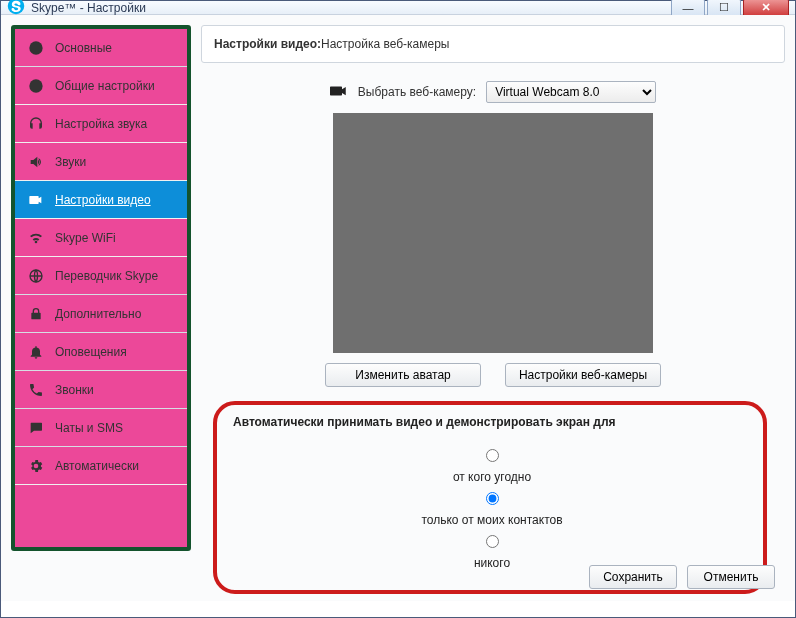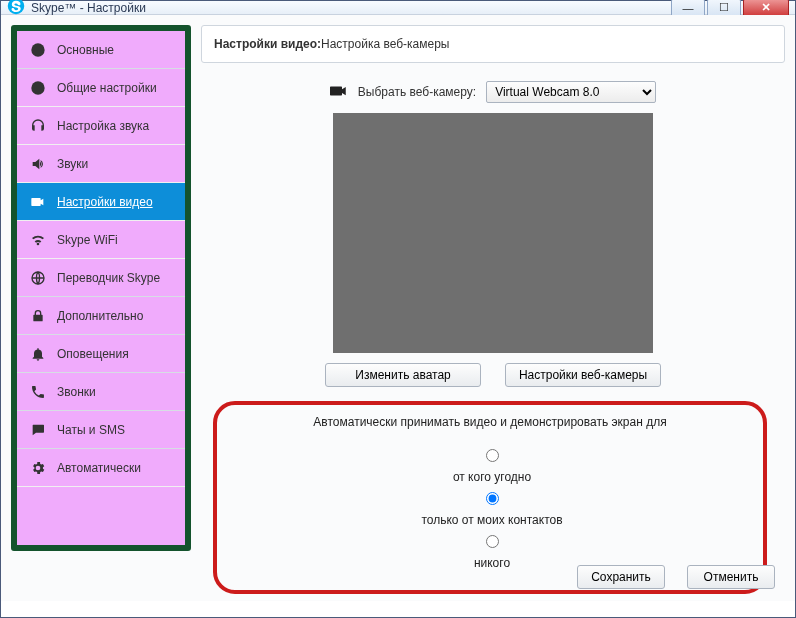--- a/index.html
+++ b/index.html
@@ -17,21 +17,21 @@
     width: 34px; height: 20px; border: 1px solid #8fa6c6; background: linear-gradient(#f2f7fd,#d5e3f3);
     display: flex; align-items: center; justify-content: center; border-radius: 3px; margin-left: 2px;
     font-size: 11px; color: #1a1a1a;
   }
   .win-btn.close { background: linear-gradient(#e99,#c33); border-color: #a22; color: #fff; font-weight: bold; width: 46px; }
   .win-btn.max { }
   .win-btn.min { }
 
   .client { display: flex; height: calc(100% - 30px); padding: 10px 10px 50px 10px; background: #fafbfc; position: relative; }
 
-  .sidebar { width: 180px; border: 6px solid #14532d; border-radius: 3px; background: #f0abfc; overflow: hidden; }
+  .sidebar { width: 180px; border: 4px solid #14532d; border-radius: 3px; background: #ec4899; overflow: hidden; }
   .side-item {
     height: 38px; padding: 0 12px; display: flex; align-items: center; gap: 10px;
     font-size: 12px; color: #333; border-bottom: 1px solid #f0f0f0; cursor: pointer;
   }
   .side-item.sep { border-bottom: 1px solid #d7dde4; }
   .side-item.active { background: #0d8ed9; color: #fff; text-decoration: underline; }
   .side-item.active .sic svg { fill: #fff; }
   .sic { width: 18px; height: 18px; display: flex; align-items: center; justify-content: center; }
   .sic svg { width: 16px; height: 16px; fill: #333; }
 
@@ -56,25 +56,25 @@
   .btn-row { display: flex; justify-content: center; gap: 24px; }
   .btn {
     min-width: 156px; height: 24px; font-size: 12px; border: 1px solid #aab3bf; background: linear-gradient(#fdfdfd,#e9ecef);
     border-radius: 3px; cursor: pointer;
   }
 
   .radio-box {
     margin: 14px 10px 0 4px; border: 4px solid #cc1b1b; border-radius: 22px; padding: 10px 16px 12px 16px;
     font-size: 12px; color: #222;
   }
-  .radio-box .hdr { font-weight: 400; margin-bottom: 20px; text-align: center; }
+  .radio-box .hdr { font-weight: 700; margin-bottom: 20px; }
   .radio-item { display: flex; align-items: center; gap: 8px; margin: 8px 0 8px 4px; flex-direction: column; }
   .radio-item input { width: 13px; height: 13px; }
 
-  .footer-btns { position: absolute; right: 20px; bottom: 12px; display: flex; gap: 22px; }
+  .footer-btns { position: absolute; right: 20px; bottom: 12px; display: flex; gap: 10px; }
   .footer-btns .btn { min-width: 88px; }
 
   .skype-logo svg { width: 18px; height: 18px; }
 </style>
 </head>
 <body>
 
 <div class="window">
   <div class="titlebar">
     <span class="skype-logo">

